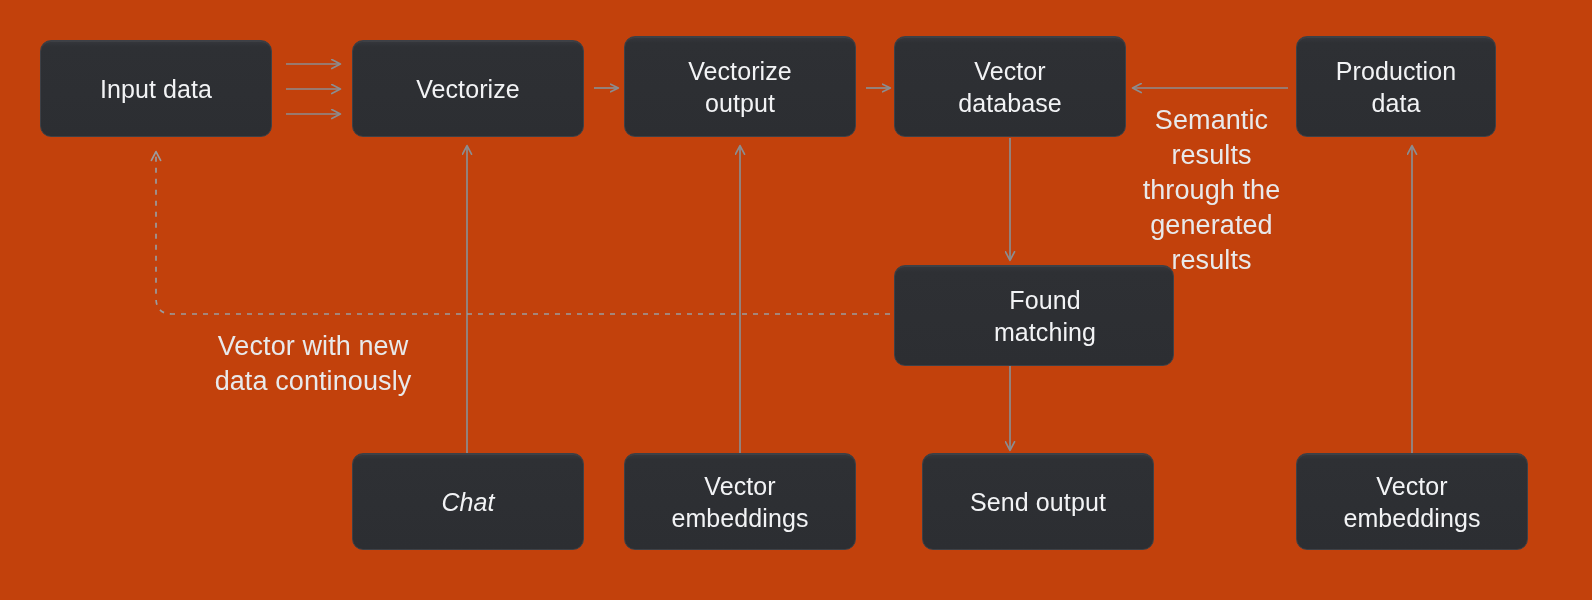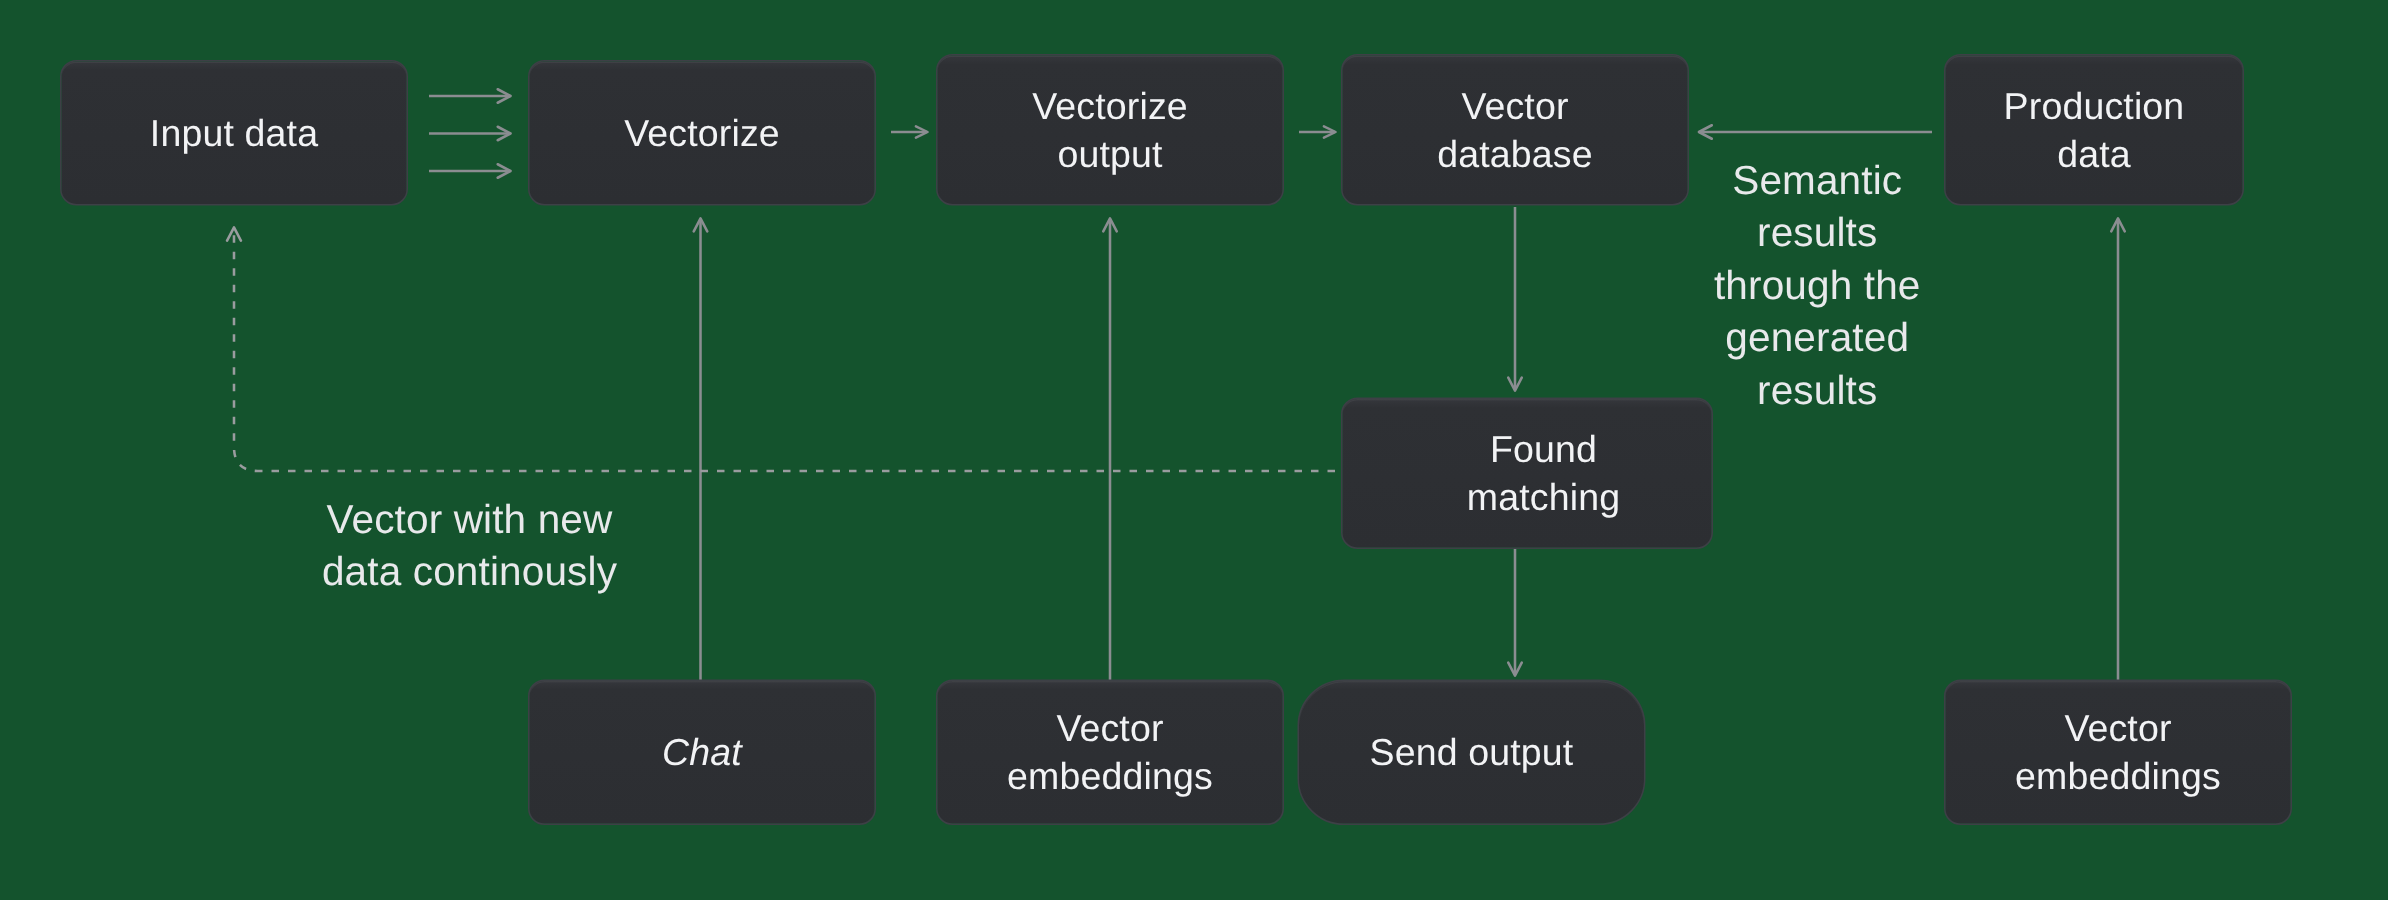--- a/index.html
+++ b/index.html
@@ -7,21 +7,21 @@
     padding: 0;
     background: #0c0c0c;
   }
   body {
     font-family: "Liberation Sans", sans-serif;
   }
   #canvas {
     position: relative;
     width: 1592px;
     height: 600px;
-    background: #14532d;
+    background: #c2410c;
     overflow: hidden;
   }
   .node {
     position: absolute;
     box-sizing: border-box;
     background: linear-gradient(180deg, #35373c 0%, #2e3034 6%, #2c2e32 100%);
     border: 1px solid #3d4046;
     border-radius: 11px;
     color: #f2f3f5;
     display: flex;
@@ -124,41 +124,41 @@
     </span>
   </div>
 
   <div class="node" style="left:1296px; top:36px; width:200px; height:101px;">
     <span>
       <span style="display:block">Production</span>
       <span style="display:block">data</span>
     </span>
   </div>
 
-  <div class="node" style="left:894px; top:265px; width:248px; height:101px;padding-left:22px;">
+  <div class="node" style="left:894px; top:265px; width:280px; height:101px;padding-left:22px;">
     <span>
       <span style="display:block">Found</span>
       <span style="display:block">matching</span>
     </span>
   </div>
 
   <div class="node" style="left:352px; top:453px; width:232px; height:97px;font-style:italic;">
     <span>
       <span style="display:block">Chat</span>
     </span>
   </div>
 
   <div class="node" style="left:624px; top:453px; width:232px; height:97px;">
     <span>
       <span style="display:block">Vector</span>
       <span style="display:block">embeddings</span>
     </span>
   </div>
 
-  <div class="node" style="left:865px; top:453px; width:232px; height:97px;border-radius:31px;">
+  <div class="node" style="left:922px; top:453px; width:232px; height:97px;">
     <span>Send output</span>
   </div>
 
   <div class="node" style="left:1296px; top:453px; width:232px; height:97px;">
     <span>
       <span style="display:block">Vector</span>
       <span style="display:block">embeddings</span>
     </span>
   </div>
 

